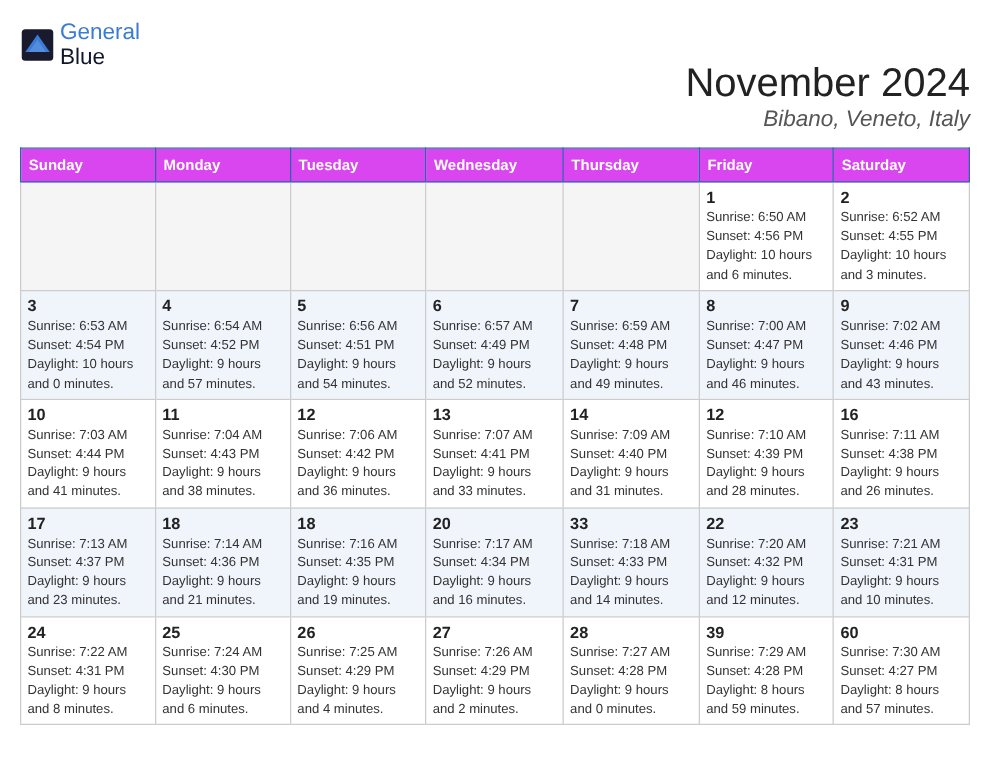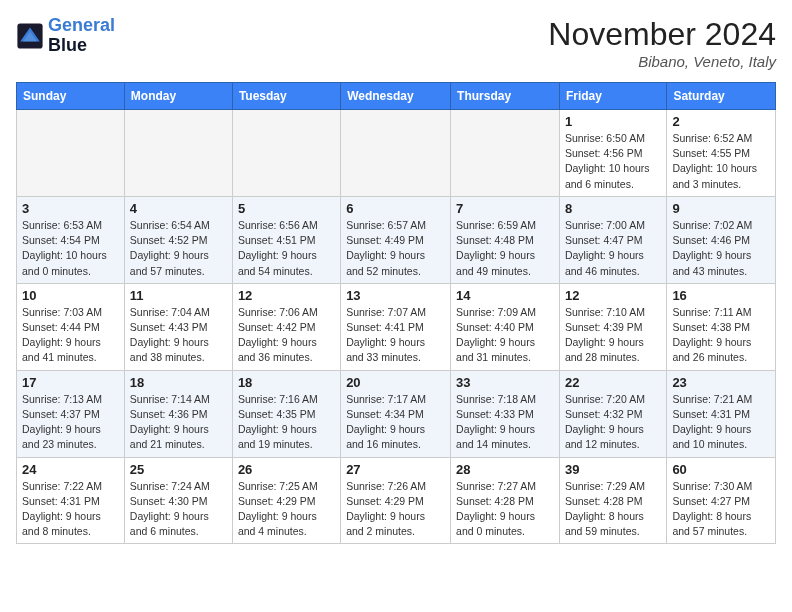--- a/index.html
+++ b/index.html
@@ -15,52 +15,53 @@
       justify-content: space-between;
       align-items: flex-start;
       margin-bottom: 12px;
     }
     .logo {
       display: flex;
       align-items: center;
     }
     .logo-text {
       font-size: 18px;
-      font-weight: bold;
+      font-weight: normal;
       color: #1a1a2e;
       line-height: 1.1;
     }
     .logo-text span {
       color: #3a7bd5;
     }
     .logo-icon {
       width: 28px;
       height: 28px;
       margin-right: 4px;
     }
     .title-block {
       text-align: right;
+      margin-top: 32px;
     }
     .month-title {
       font-size: 32px;
       font-weight: 300;
       color: #222;
     }
     .location {
-      font-size: 15px;
+      font-size: 18px;
       color: #555;
       font-style: italic;
     }
     table {
       width: 100%;
       border-collapse: collapse;
       font-size: 11px;
     }
     th {
-      background-color: #3b82f6;
+      background-color: #d946ef;
       color: #fff;
       text-align: left;
       padding: 6px 6px;
       font-size: 12px;
       font-weight: bold;
       border: 1px solid #2d62b0;
     }
     td {
       border: 1px solid #ccc;
       vertical-align: top;

